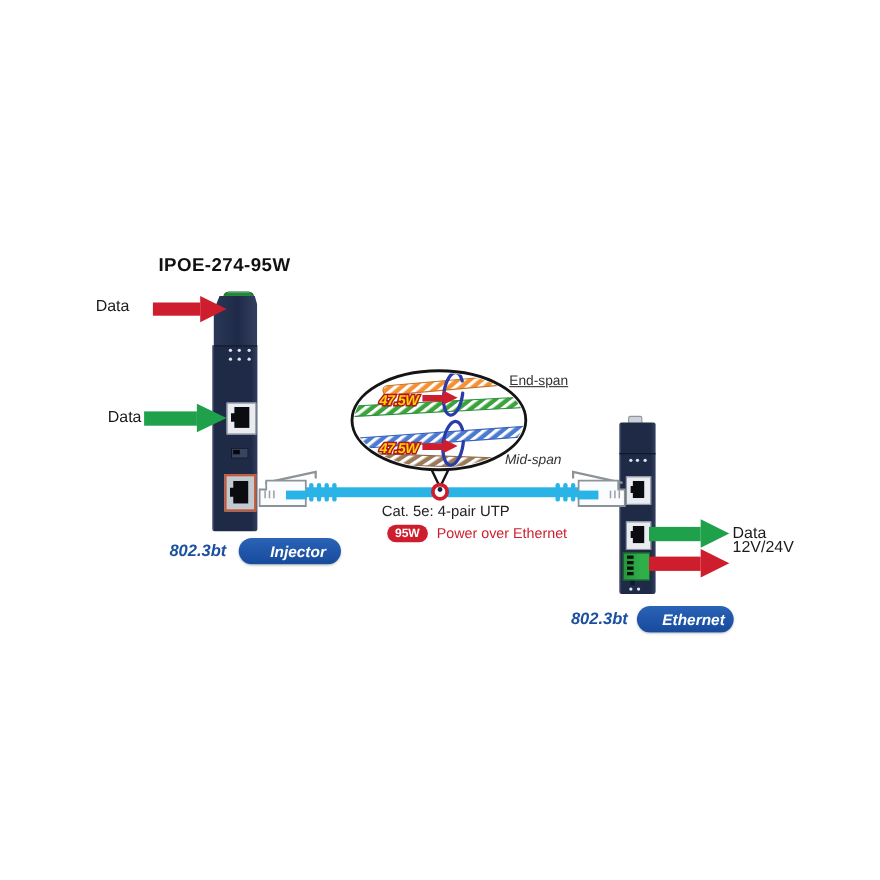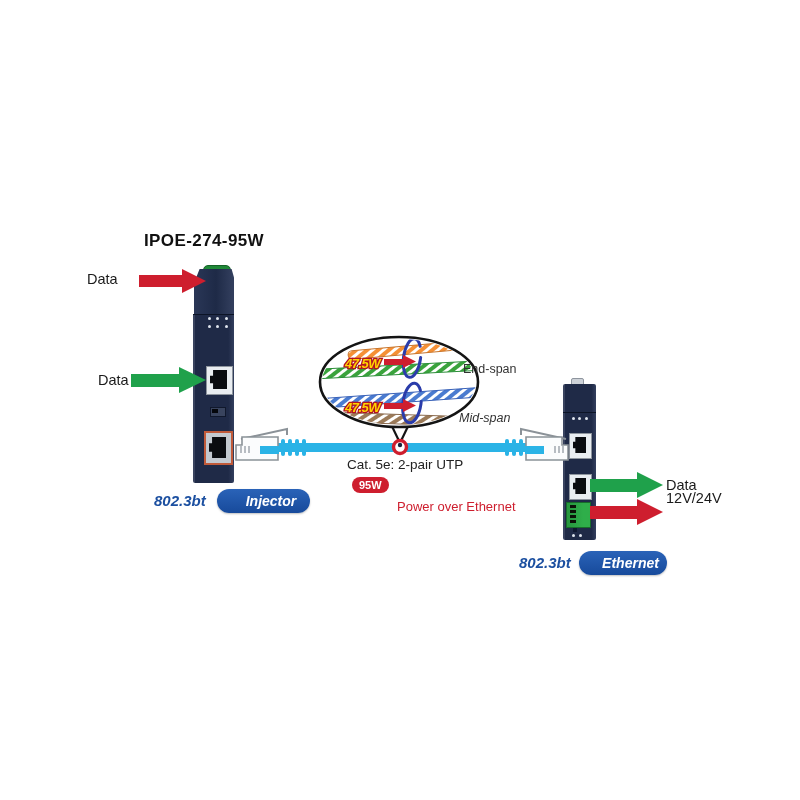--- a/index.html
+++ b/index.html
@@ -19,21 +19,21 @@
     box-shadow:0 1px 2px rgba(0,0,0,.25);
     padding-left:15px;
   }
   .span-label{font-size:12.5px;color:#333;}
   .cable-spec{left:347px;top:457px;font-size:13.5px;color:#222;}
   .poe-badge{
     left:352px;top:477px;height:16px;padding:0 7px;border-radius:9px;
     background:#ce1e2e;color:#fff;font-size:11px;font-weight:bold;
     display:flex;align-items:center;justify-content:center;
   }
-  .poe-text{left:397px;top:499px;font-size:13px;color:#ce1e2e;}
+  .poe-text{left:397px;top:477px;font-size:13px;color:#ce1e2e;}
   
   .shaft{position:absolute;}
   .head-right{position:absolute;width:0;height:0;border-style:solid;}
   
   .navy{background:linear-gradient(90deg,#39435f 0px,#39435f 2px,#1f2a47 2px,#1f2a47 86%,#333f5e 100%);}
   .seam{position:absolute;height:1px;background:#0c1426;}
   .vent{display:grid;grid-template-columns:repeat(3,1fr);justify-items:center;align-items:center;}
   .dot{width:3px;height:3px;border-radius:50%;background:#dfe5ee;}
   .bezel{position:absolute;background:#e9edf1;border:1px solid #8e959e;}
   .rj45{
@@ -223,20 +223,20 @@
       <text x="345" y="368" font-family="Liberation Sans, sans-serif" font-size="13" font-weight="bold" font-style="italic" fill="#ffd400" stroke="#b3131f" stroke-width="2.6" paint-order="stroke" letter-spacing="-0.5">47.5W</text>
       <text x="345" y="412" font-family="Liberation Sans, sans-serif" font-size="13" font-weight="bold" font-style="italic" fill="#ffd400" stroke="#b3131f" stroke-width="2.6" paint-order="stroke" letter-spacing="-0.5">47.5W</text>
     </g>
 
     <g>
       <circle cx="400" cy="447" r="6.5" fill="#ffffff" stroke="#ce1e2e" stroke-width="3.4"></circle>
       <circle cx="400" cy="445" r="2.2" fill="#16233f"></circle>
     </g>
   </svg>
 
-  <div class="abs span-label" style="left:463px;top:362px;">End-span</div>
+  <div class="abs span-label" style="left:463px;top:339px;text-decoration:underline;">End-span</div>
   <div class="abs span-label" style="left:459px;top:411px;font-style:italic;">Mid-span</div>
 
-  <div class="abs cable-spec">Cat. 5e: 2-pair UTP</div>
+  <div class="abs cable-spec">Cat. 5e: 4-pair UTP</div>
   <div class="abs poe-badge">95W</div>
   <div class="abs poe-text">Power over Ethernet</div>
 
 </div>
 
 </body></html>

